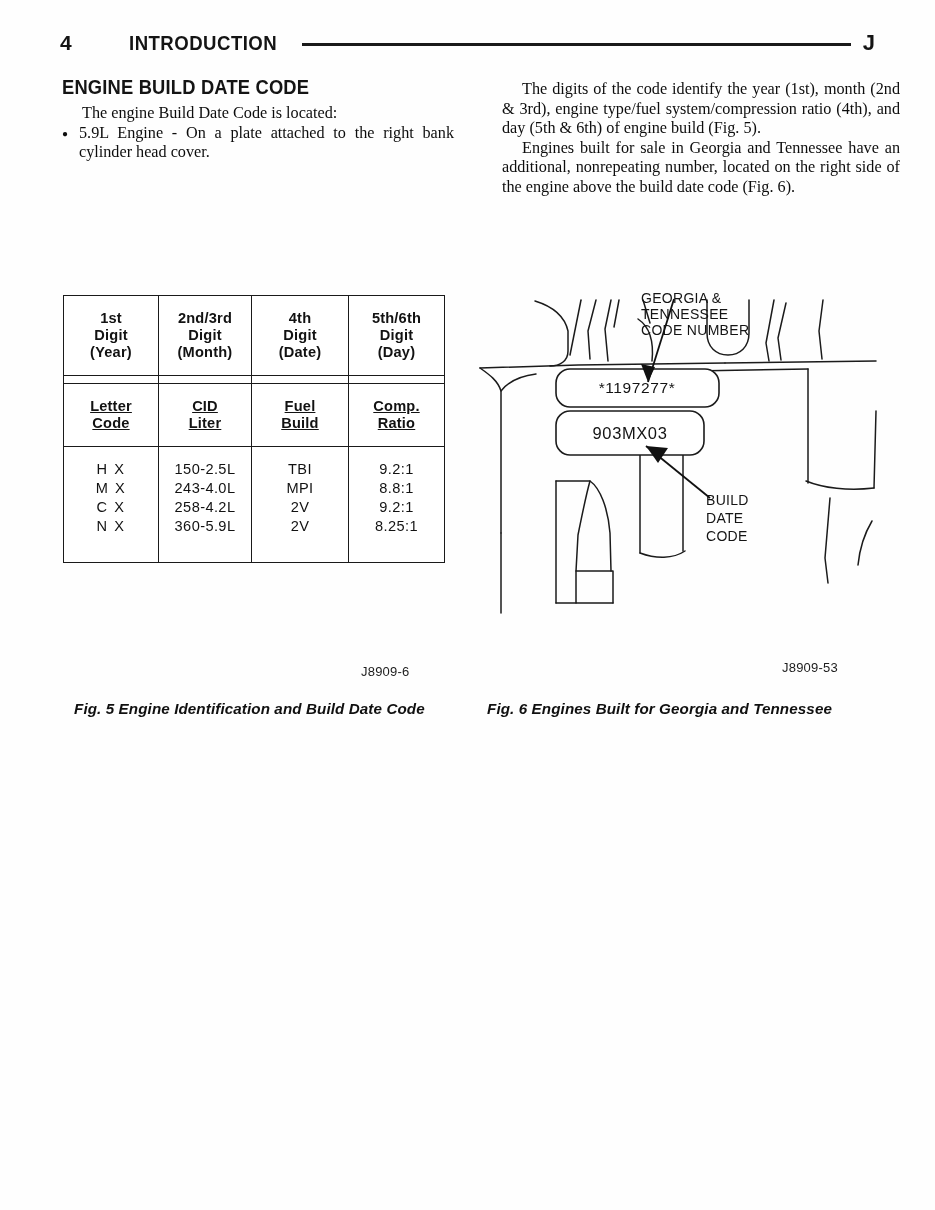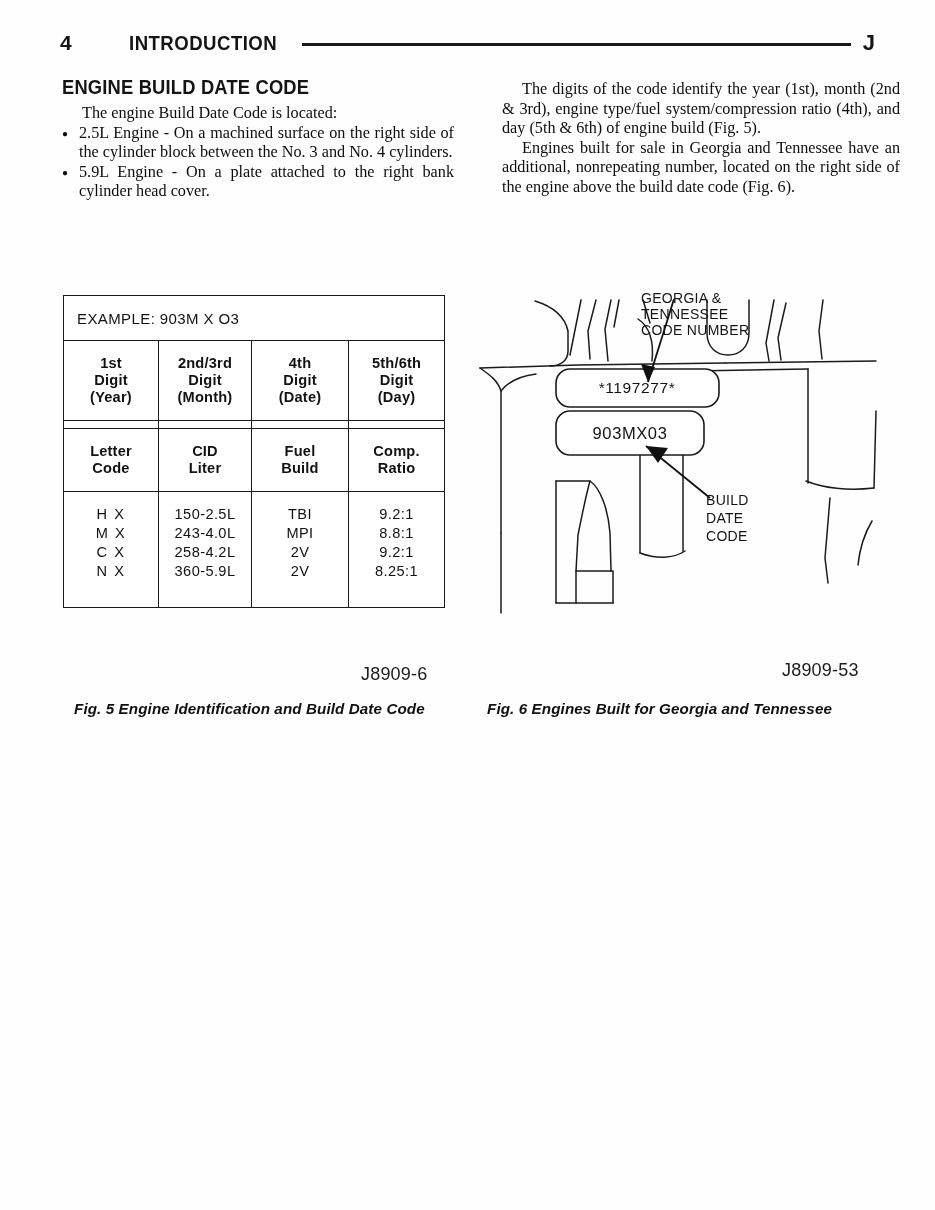--- a/index.html
+++ b/index.html
@@ -162,35 +162,36 @@
   .data-cell.top-align { vertical-align: top; }
   .spacer-row td {
     border-left: 1.6px solid #1a1a1a;
     border-right: 1.6px solid #1a1a1a;
     border-top: none;
     border-bottom: none;
     height: 7px;
   }
   .sep-strong td {
     border-top: 3px solid #1a1a1a;
+    text-decoration: underline;
   }
   .code-cell {
     font-size: 14.6px;
     line-height: 19px;
     padding: 13px 2px 26px 2px !important;
     letter-spacing: 0.4px;
   }
   .code-cell .ln { display: block; }
   .wide-space { letter-spacing: 1.6px; }
 
   
   .figref {
     position: absolute;
     font-family: "Liberation Sans", "DejaVu Sans", sans-serif;
-    font-size: 18px;
+    font-size: 13px;
     color: #1c1c1c;
     letter-spacing: 0.2px;
   }
   #figref-5 { left: 361px; top: 664px; }
   #figref-6 { left: 782px; top: 660px; }
 
   .figcap {
     position: absolute;
     font-family: "Liberation Sans", "DejaVu Sans", sans-serif;
     font-weight: bold;
@@ -230,41 +231,37 @@
   <div class="header">
     <span class="header-folio">4</span>
     <span class="header-title">INTRODUCTION</span>
     <span class="header-rule"></span>
     <span class="header-letter">J</span>
   </div>
 
   <div class="col-left">
     <h1 class="section-title">ENGINE BUILD DATE CODE</h1>
     <p class="body indent">The engine Build Date Code is located:</p>
-    <p class="bullet">2.5L Engine - On a machined surface on the right side of the cylinder block between the No. 3 and No. 4 cylinders.</p>
     <p class="bullet">5.9L Engine - On a plate attached to the right bank cylinder head cover.</p>
   </div>
 
   <div class="col-right">
     <p class="body indent">The digits of the code identify the year (1st), month (2nd &amp; 3rd), engine type/fuel system/compression ratio (4th), and day (5th &amp; 6th) of engine build (Fig. 5).</p>
     <p class="body indent">Engines built for sale in Georgia and Tennessee have an additional, nonrepeating number, located on the right side of the engine above the build date code (Fig. 6).</p>
   </div>
 
   <div class="fig5-wrap">
     <table class="idtable">
       <colgroup>
         <col style="width:95px">
           <col style="width:93px">
           <col style="width:97px">
           <col style="width:96px">
       </colgroup>
       <tbody>
-        <tr>
-          <td class="example-cell" colspan="4">EXAMPLE: 903M X O3</td>
-        </tr>
 
         <tr>
           <td class="hdr-cell">
             <span class="ln">1st</span>
             <span class="ln">Digit</span>
             <span class="ln">(Year)</span>
           </td>
           <td class="hdr-cell">
             <span class="ln">2nd/3rd</span>
             <span class="ln">Digit</span>

